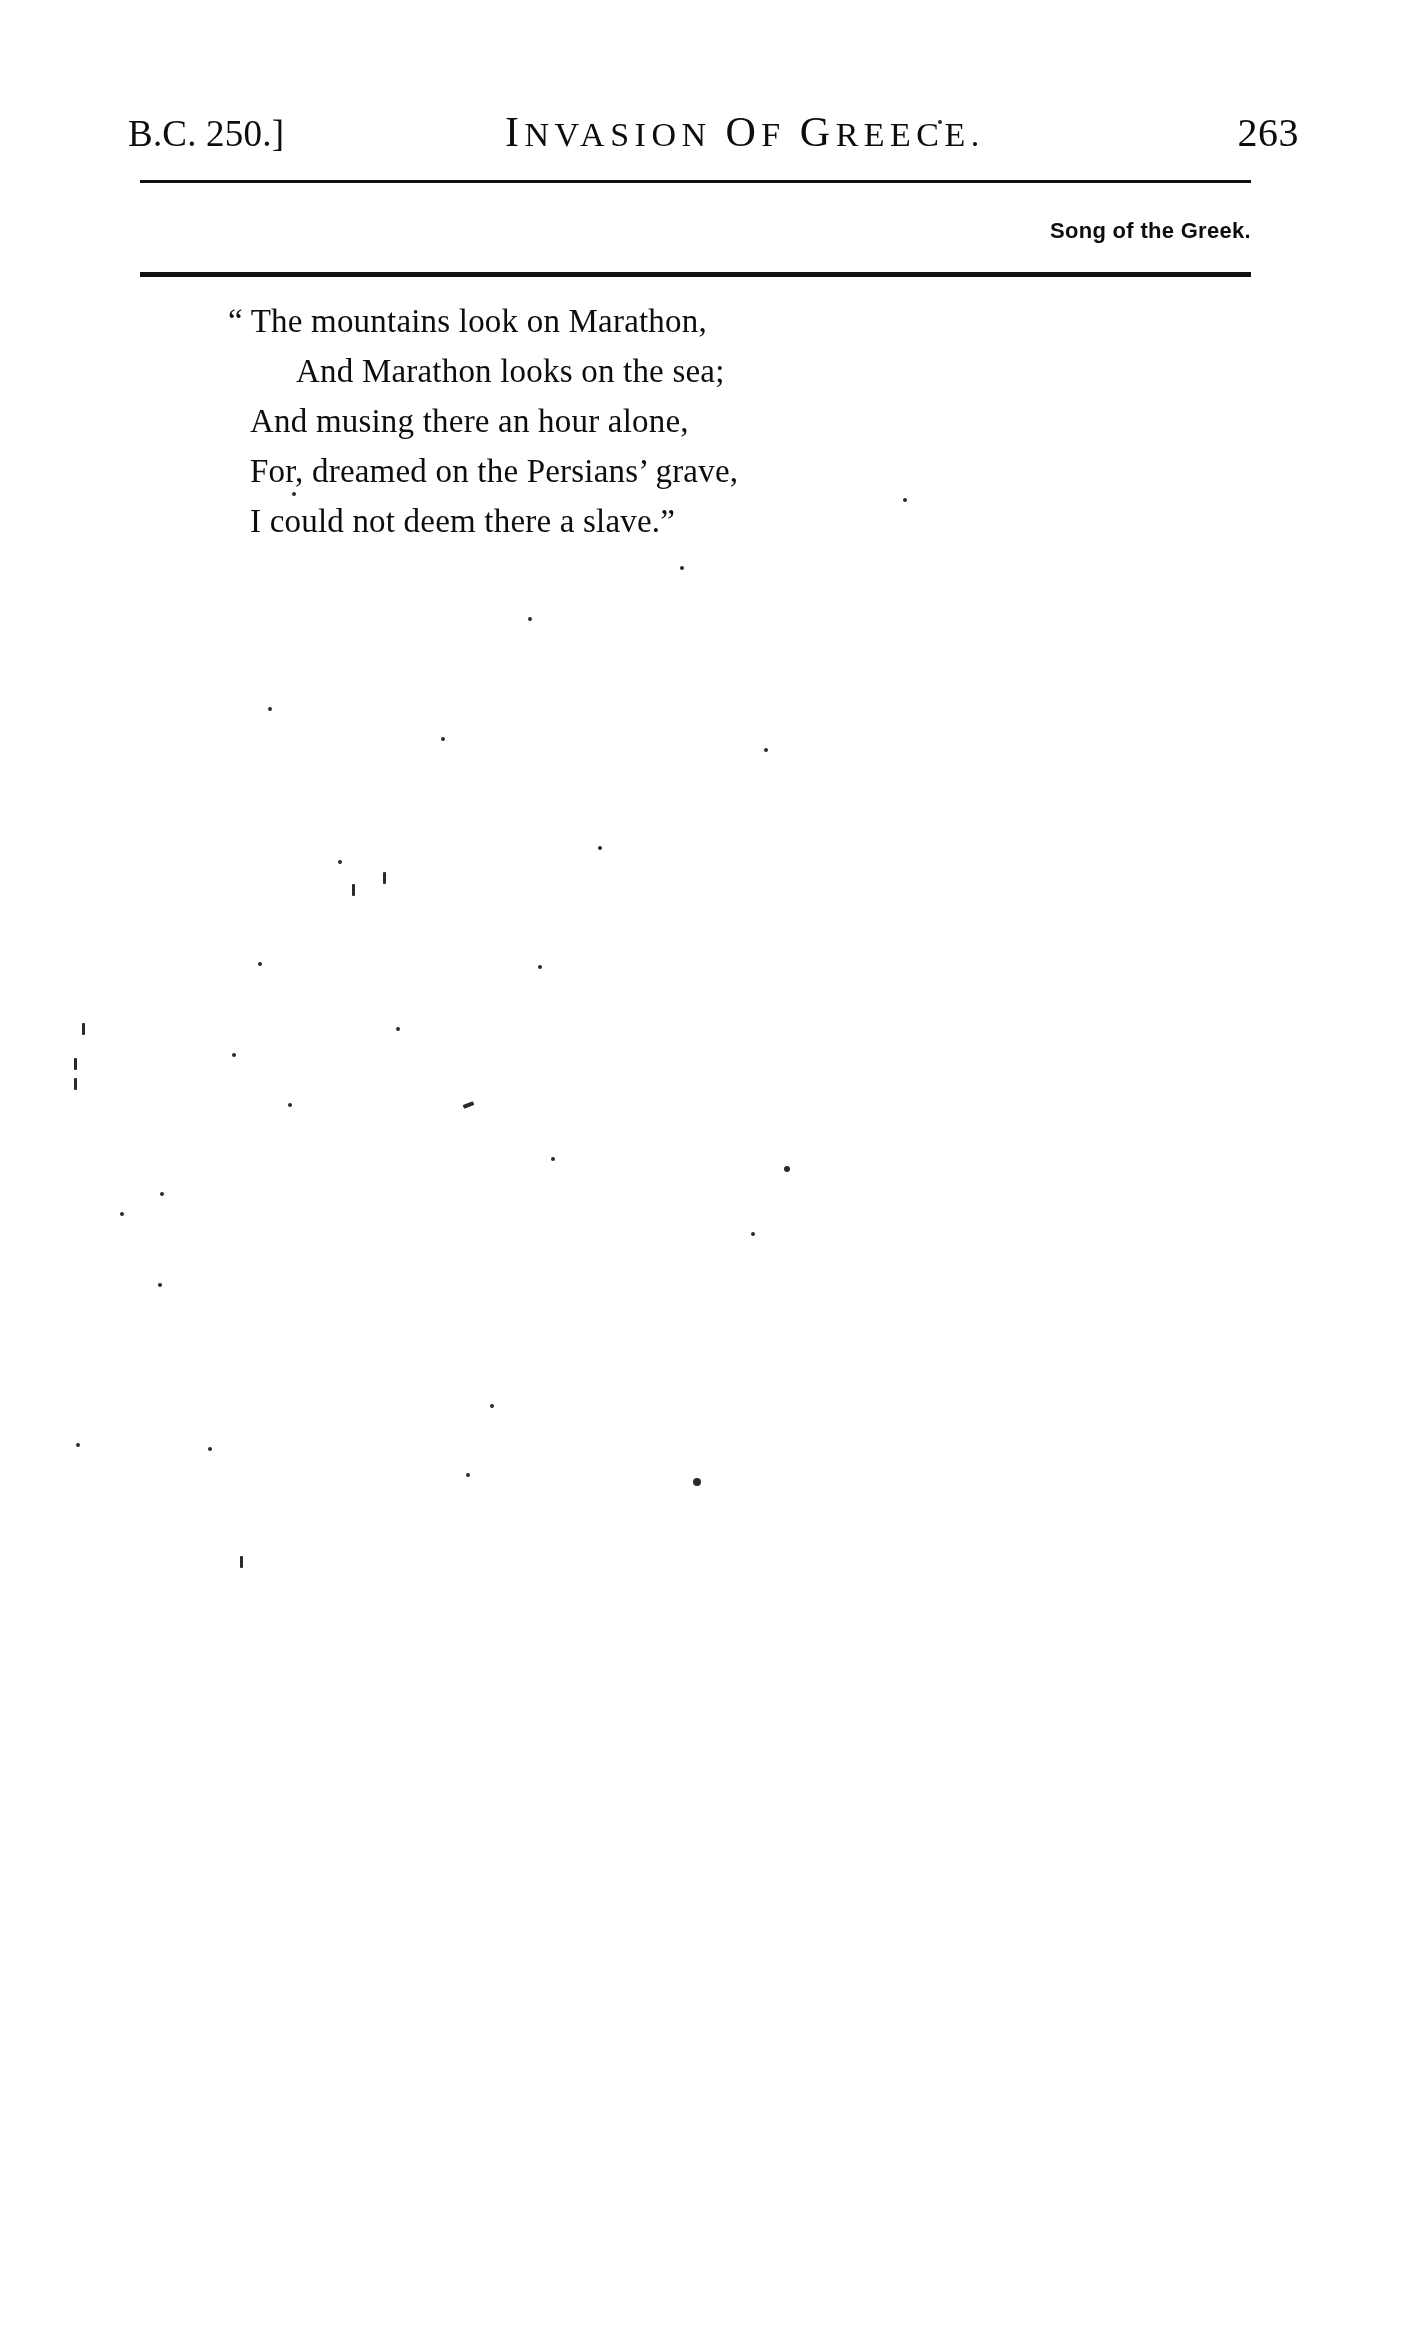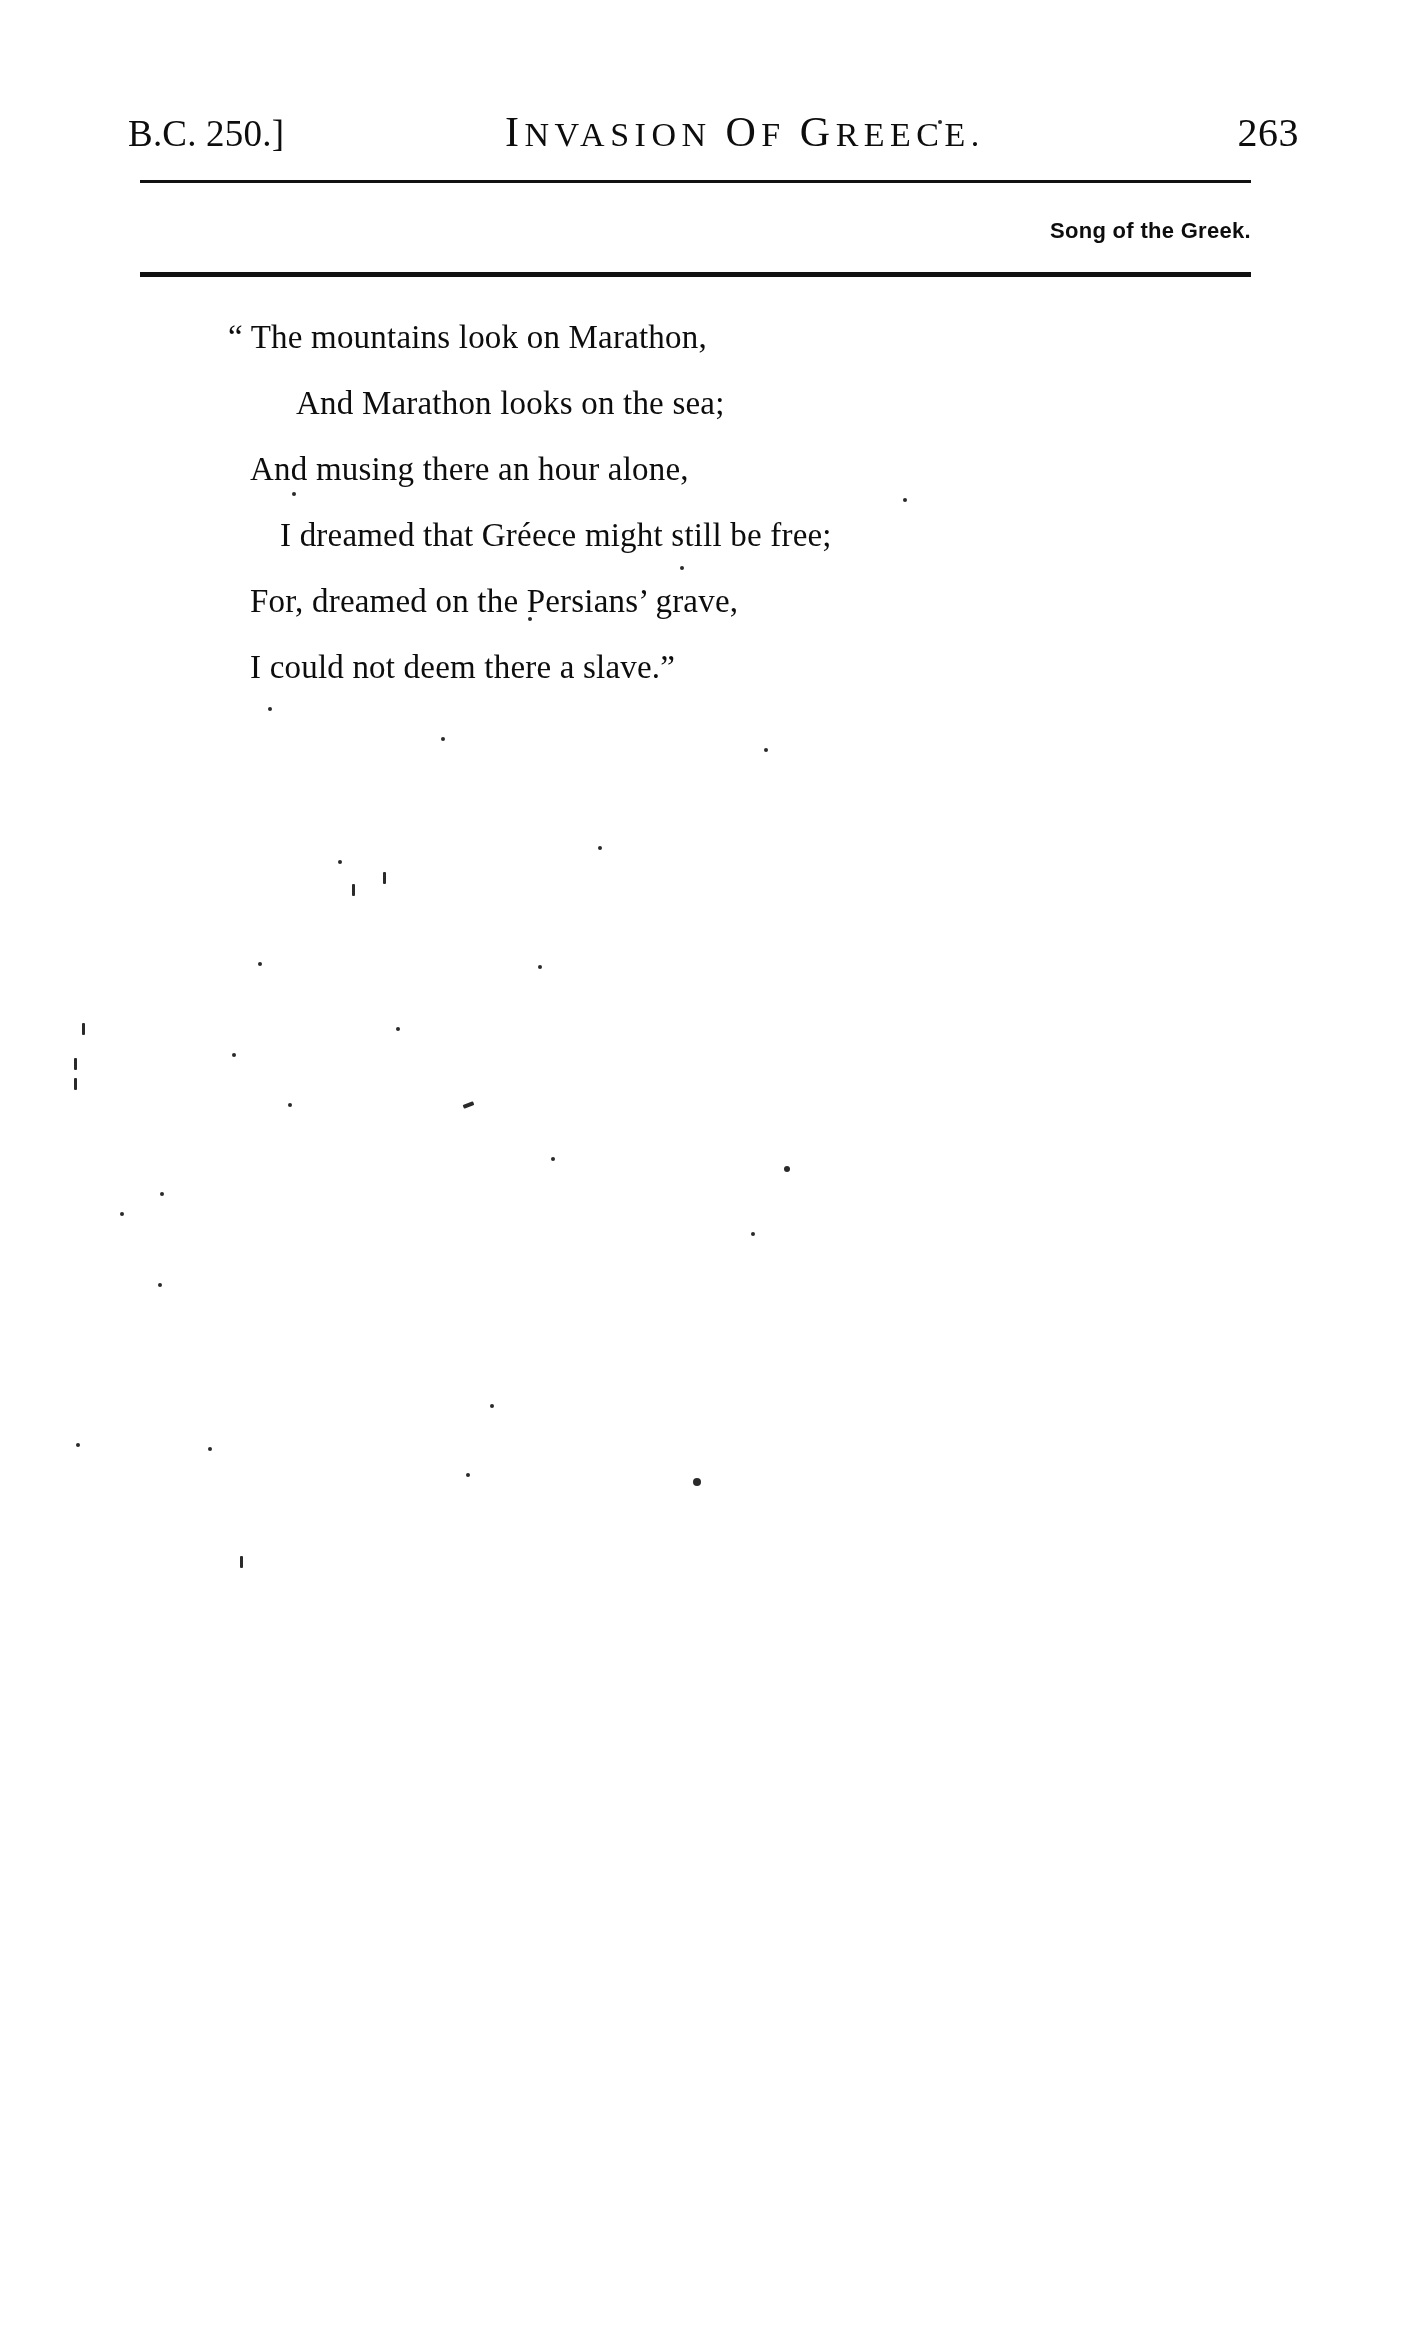--- a/index.html
+++ b/index.html
@@ -85,21 +85,20 @@
     position: absolute;
     left: 228px;
     top: 296px;
     width: 1000px;
     font-size: 33px;
     line-height: 50px;
     letter-spacing: 0.2px;
   }
   .poem .line {
     white-space: pre;
-    margin-top: 16px;
   }
   .poem .line.indent {
     padding-left: 52px;
   }
   .poem .line.indent2 {
     padding-left: 68px;
   }
   .poem .line.hang {
     padding-left: 22px;
   }
@@ -140,21 +139,20 @@
   </div>
 
   <div class="rule rule-top"></div>
   <div class="subtitle">Song of the Greek.</div>
   <div class="rule rule-bottom"></div>
 
   <div class="poem">
     <div class="line flush">“ The mountains look on Marathon,</div>
     <div class="line indent2">And Marathon looks on the sea;</div>
     <div class="line hang">And musing there an hour alone,</div>
-    <div class="line indent">I dreamed that Gréece might still be free;</div>
     <div class="line hang">For, dreamed on the Persians’ grave,</div>
     <div class="line hang">I could not deem there a slave.”</div>
   </div>
 
   <div id="speckle-layer">
       <div class="speck sm" style="left: 938px; top: 120px;"></div>
       <div class="speck sm" style="left: 680px; top: 566px;"></div>
       <div class="speck sm" style="left: 292px; top: 492px;"></div>
       <div class="speck sm" style="left: 903px; top: 498px;"></div>
       <div class="speck sm" style="left: 528px; top: 617px;"></div>

